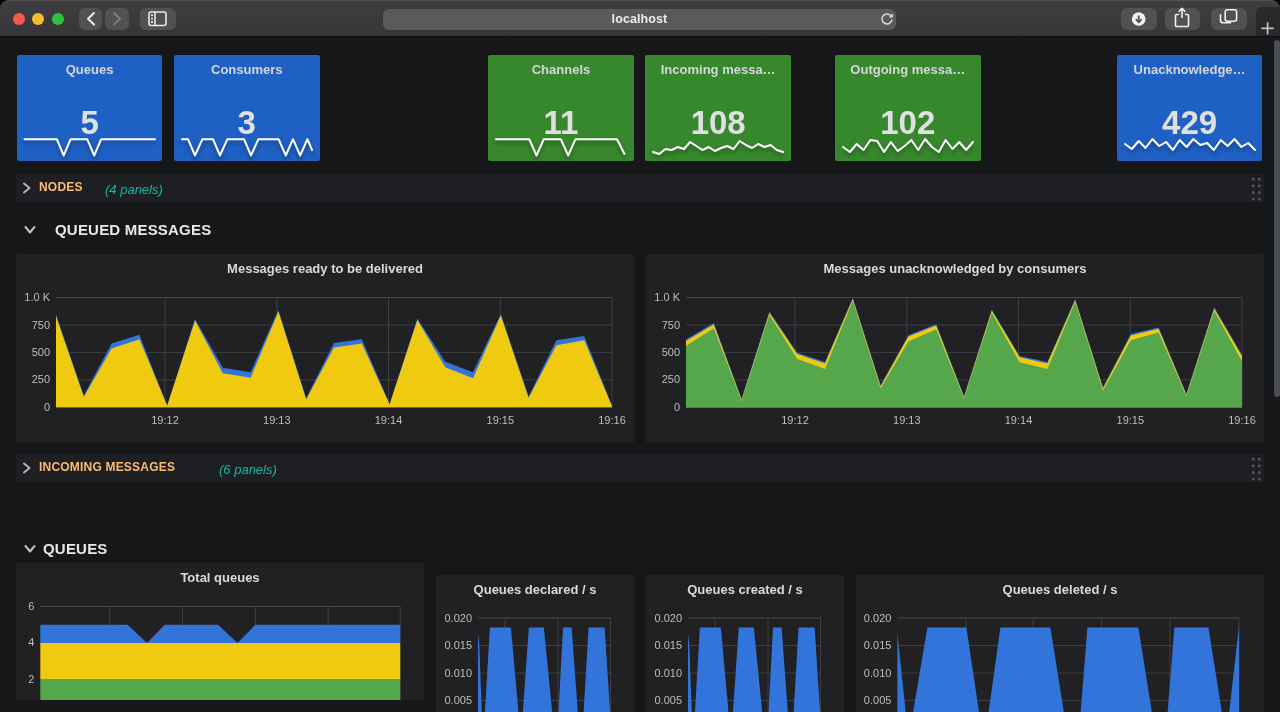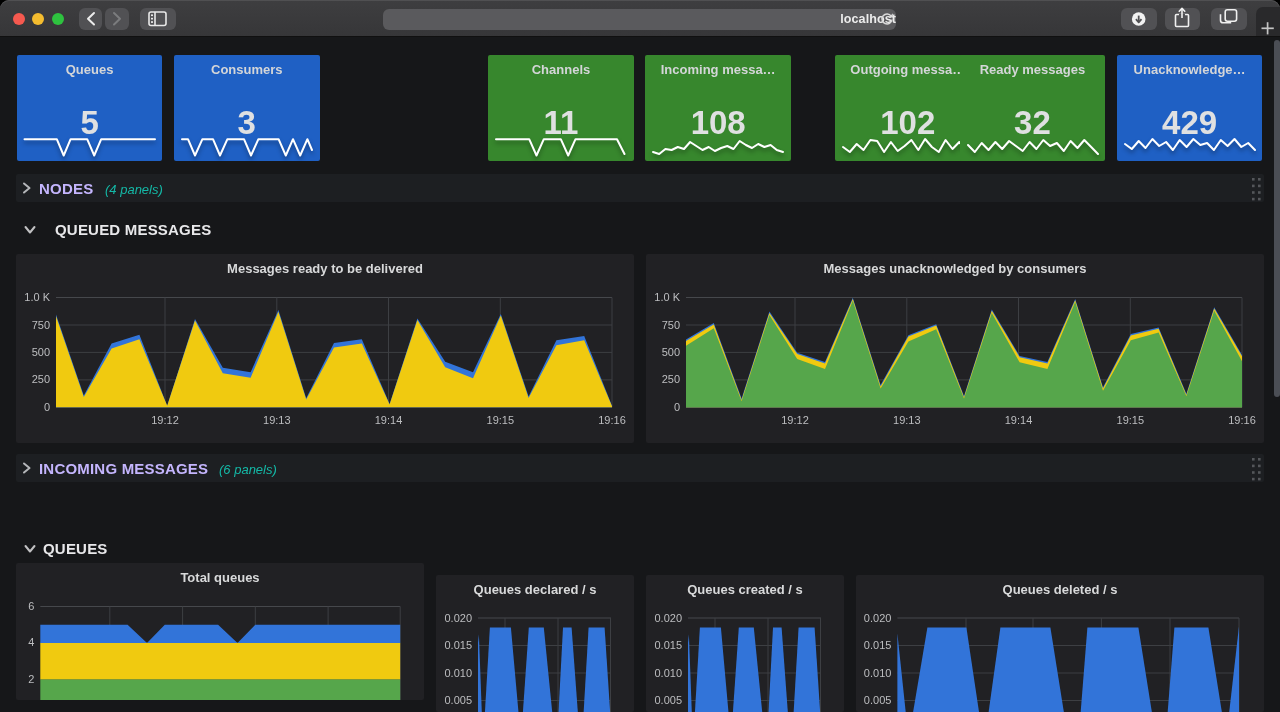--- a/index.html
+++ b/index.html
@@ -13,21 +13,21 @@
   #dash{position:absolute;left:0;top:37px;width:1280px;height:675px;background:#161719;overflow:hidden;}
   .statp{position:absolute;top:17.8px;height:106.5px;width:145.6px;border-radius:2px;overflow:hidden;}
   .statp .t{position:absolute;top:7px;left:0;width:100%;text-align:center;
     font-size:13px;font-weight:bold;color:#d4d6d8;}
   .statp .v{position:absolute;top:49px;left:0;width:100%;text-align:center;
     font-size:33px;font-weight:bold;color:#dfe0e1;}
   .blue{background:#1f60c4;}
   .green{background:#37872d;}
   .row{position:absolute;left:16px;width:1248px;height:27.5px;background:#1d1f22;border-radius:2px;}
   .row .ch{position:absolute;left:5px;top:7px;}
-  .row .rt{position:absolute;left:23px;top:5.5px;font-size:15px;font-weight:bold;color:#c4b5fd;letter-spacing:.2px;}
+  .row .rt{position:absolute;left:23px;top:5.5px;font-size:12px;font-weight:bold;color:#fdba74;letter-spacing:.2px;}
   .row .rc{position:absolute;top:8px;font-size:13px;font-style:italic;color:#14b8a6;}
   .row .dots{position:absolute;left:auto !important;right:3px;top:4px;}
   .sech{position:absolute;left:25px;font-size:15px;font-weight:bold;color:#e8e8ea;letter-spacing:.2px;}
   .panel{position:absolute;background:#212124;border-radius:2px;overflow:hidden;}
   svg{position:absolute;left:0;top:0;}
   .spark{filter:drop-shadow(0 3px 2px rgba(0,0,0,0.35));}
 </style></head><body>
 
 <div id="toolbar">
 <div class="tl" style="left:13px;background:#f5594f;"></div>
@@ -41,21 +41,21 @@
     </svg>
 <div class="btn" style="left:139.5px;width:36.5px;"></div>
 <svg width="60" height="24" style="left:148px;top:11px">
       <rect x="1" y="1" width="17" height="13.5" rx="2" fill="none" stroke="#e8e8e8" stroke-width="1.6"></rect>
       <line x1="7" y1="1" x2="7" y2="14.5" stroke="#e8e8e8" stroke-width="1.6"></line>
       <rect x="3" y="3.4" width="2" height="1.7" fill="#e8e8e8"></rect>
       <rect x="3" y="6.8" width="2" height="1.7" fill="#e8e8e8"></rect>
       <rect x="3" y="10.2" width="2" height="1.7" fill="#e8e8e8"></rect>
     </svg>
 <div class="abs" style="left:383px;top:9px;width:513px;height:21px;background:#5a5a5d;border-radius:6px;"></div>
-<div class="abs" style="left:383px;top:9px;width:513px;height:21px;line-height:21px;text-align:right;font-size:12.5px;color:#ececec;font-weight:bold;letter-spacing:.1px;">localhost</div>
+<div class="abs" style="left:383px;top:9px;width:513px;height:21px;line-height:21px;text-align:center;font-size:12.5px;color:#ececec;font-weight:bold;letter-spacing:.1px;">localhost</div>
 <svg width="20" height="20" style="left:877px;top:10px">
       <path d="M 14.2 6.2 A 5 5 0 1 0 15 9.5" fill="none" stroke="#d9d9d9" stroke-width="1.5"></path>
       <polygon points="15.9,3.2 15.9,7.4 11.7,7.4" fill="#d9d9d9"></polygon>
     </svg>
 <div class="btn" style="left:1121px;width:35.5px;"></div>
 <svg width="40" height="26" style="left:1126px;top:7px">
       <circle cx="12.7" cy="12" r="6.8" fill="#f2f2f2"></circle>
       <line x1="12.7" y1="8.6" x2="12.7" y2="14.6" stroke="#515154" stroke-width="1.8"></line>
       <polyline points="9.9,12.2 12.7,15.3 15.5,12.2" fill="none" stroke="#515154" stroke-width="1.8" stroke-linejoin="round"></polyline>
     </svg>
@@ -104,27 +104,20 @@
       <div class="v">108</div>
 <svg class="spark" width="145.6" height="106.5" viewBox="0 0 145.6 106.5">
         <polyline points="8.0,97.0 14.2,99.0 20.4,94.0 26.6,95.0 32.8,92.0 39.0,94.0 45.1,87.0 51.3,91.0 57.5,95.0 63.7,92.0 69.9,96.0 76.1,93.0 82.3,91.0 88.5,94.0 94.7,86.0 100.9,90.0 107.0,93.0 113.2,89.0 119.4,92.0 125.6,90.0 131.8,95.0 138.0,97.0" fill="none" stroke="#ffffff" stroke-width="2" stroke-linejoin="round" stroke-linecap="round"></polyline>
       </svg>
 </div>
 <div class="statp green" style="left:835px;">
 <div class="t">Outgoing messa…</div>
       <div class="v">102</div>
 <svg class="spark" width="145.6" height="106.5" viewBox="0 0 145.6 106.5">
         <polyline points="8.0,92.0 14.8,97.0 21.7,89.0 28.5,95.0 35.4,85.0 42.2,86.0 49.1,97.0 55.9,87.0 62.7,96.0 69.6,91.0 76.4,85.0 83.3,95.0 90.1,84.0 96.9,92.0 103.8,97.0 110.6,85.0 117.5,94.0 124.3,87.0 131.2,95.0 138.0,87.0" fill="none" stroke="#ffffff" stroke-width="2" stroke-linejoin="round" stroke-linecap="round"></polyline>
-      </svg>
-</div>
-<div class="statp green" style="left:959.6px;">
-<div class="t">Ready messages</div>
-      <div class="v">32</div>
-<svg class="spark" width="145.6" height="106.5" viewBox="0 0 145.6 106.5">
-        <polyline points="8.0,90.0 14.8,97.0 21.7,88.0 28.5,95.0 35.4,87.0 42.2,94.0 49.1,86.0 55.9,91.0 62.7,96.0 69.6,87.0 76.4,94.0 83.3,85.0 90.1,91.0 96.9,88.0 103.8,96.0 110.6,86.0 117.5,93.0 124.3,85.0 131.2,92.0 138.0,99.0" fill="none" stroke="#ffffff" stroke-width="2" stroke-linejoin="round" stroke-linecap="round"></polyline>
       </svg>
 </div>
 <div class="statp blue" style="left:1116.8px;">
 <div class="t">Unacknowledge…</div>
       <div class="v">429</div>
 <svg class="spark" width="145.6" height="106.5" viewBox="0 0 145.6 106.5">
         <polyline points="8.0,89.0 14.8,94.0 21.7,86.0 28.5,93.0 35.4,84.0 42.2,91.0 49.1,87.0 55.9,95.0 62.7,85.0 69.6,92.0 76.4,84.0 83.3,90.0 90.1,88.0 96.9,95.0 103.8,85.0 110.6,91.0 117.5,84.0 124.3,92.0 131.2,88.0 138.0,95.0" fill="none" stroke="#ffffff" stroke-width="2" stroke-linejoin="round" stroke-linecap="round"></polyline>
       </svg>
 </div>
 <div class="row" style="top:137.0px;">

